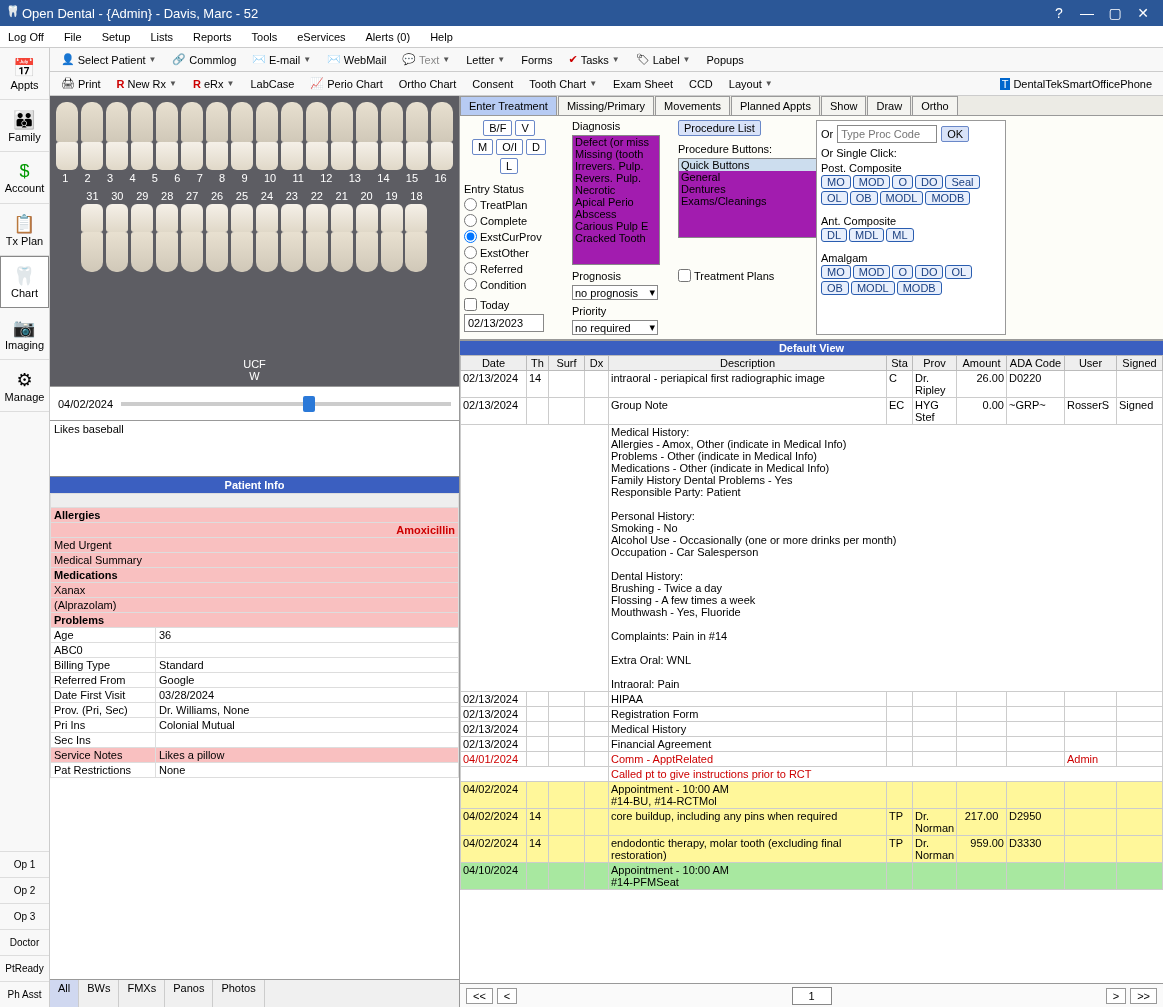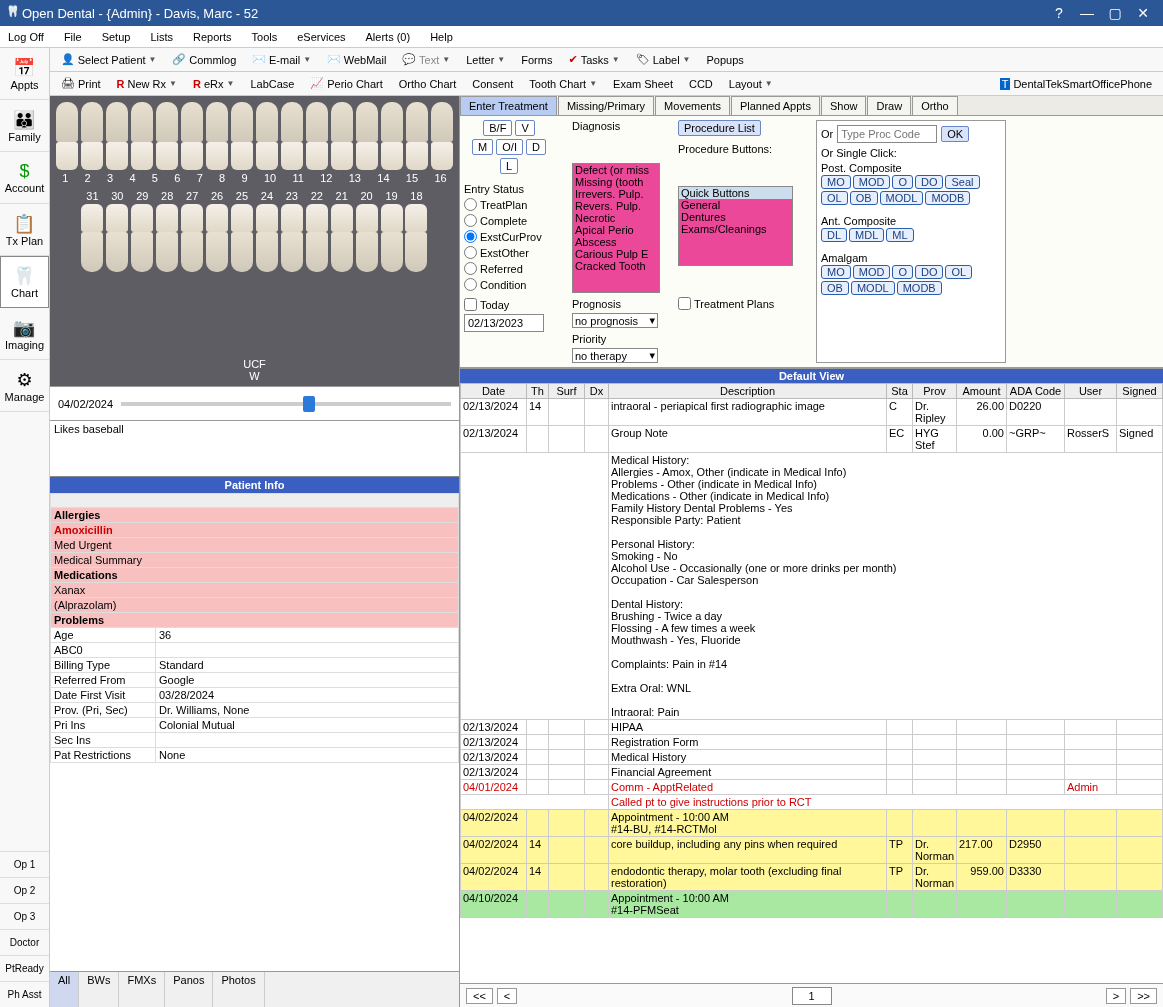--- a/index.html
+++ b/index.html
@@ -29,39 +29,39 @@
 .tooth .root { height: 40px; background: linear-gradient(#e8e0d0, #d0c8b8); border-radius: 3px 3px 10px 10px; }
 .toothnums { display: flex; justify-content: space-around; padding: 0 4px; color: #fff; font-size: 9px; }
 .slider { height: 34px; display: flex; align-items: center; padding: 0 8px; gap: 8px; background: #fff; border-top: 1px solid #999; }
 .sliderbar { flex: 1; height: 4px; background: #ccc; position: relative; }
 .sliderbar .thumb { position: absolute; top: -6px; left: 55%; width: 12px; height: 16px; background: #2b79d8; border-radius: 2px; }
 .notes { height: 56px; background: #fff; border-top: 1px solid #999; padding: 2px 4px; overflow: auto; }
 .patinfo-hdr { background: #3b5fc0; color: #fff; text-align: center; font-weight: bold; padding: 2px; border-top: 1px solid #888; }
 .patinfo { flex: 1; overflow: auto; background: #fff; }
 .patinfo table { width: 100%; border-collapse: collapse; }
 .patinfo td { border: 1px solid #ddd; padding: 1px 3px; font-size: 11px; }
-.patinfo .alert { background: #f9c0c0; color: #c00; font-weight: bold; }
+.patinfo .alert { background: #f9c0c0; color: #c00; font-weight: bold; text-align: right; }
 .patinfo .alerttxt { background: #f9c0c0; color: #c00; }
 .patinfo .alertlbl { background: #f9c0c0; font-weight: bold; }
 .patinfo .lbl { width: 105px; }
-.bottabs { height: 36px; border-top: 1px solid #999; display: flex; background: #f0f0f0; }
+.bottabs { height: 28px; border-top: 1px solid #999; display: flex; background: #f0f0f0; }
 .bottab { padding: 2px 8px; border-right: 1px solid #ccc; cursor: pointer; }
 .bottab.sel { background: #d0d8f0; }
 .rightcol { flex: 1; display: flex; flex-direction: column; overflow: hidden; }
 .tabstrip { display: flex; background: #ecebe5; border-bottom: 1px solid #999; }
 .tab { padding: 3px 8px; border: 1px solid #999; border-bottom: none; margin-right: 1px; cursor: pointer; background: #f4f4f0; font-size: 11px; }
 .tab.sel { background: #b7cbf3; }
 .txpanel { display: flex; padding: 4px; gap: 18px; border-bottom: 1px solid #999; background: #fdfdf8; }
 .txcol { display: flex; flex-direction: column; gap: 3px; }
 .sqbtn { border: 1px solid #6a88c8; background: #fff; color: #000; padding: 1px 5px; cursor: pointer; border-radius: 2px; font-size: 11px; display: inline-flex; align-items: center; }
 .sqbtn.blue { background: #d8e2f8; }
 .pill { border: 1px solid #2a5db0; background: #e8effc; color: #1a3f80; padding: 0 5px; border-radius: 3px; cursor: pointer; font-size: 11px; display: inline-block; }
 .radio { display: flex; align-items: center; gap: 3px; }
 .radio input { margin: 0; }
-.listbox { border: 1px solid #888; background: #ec4899; height: 130px; width: 88px; overflow: auto; margin-top: 28px; }
+.listbox { border: 1px solid #888; background: #a21caf; height: 130px; width: 88px; overflow: auto; }
 .listbox div { padding: 0 2px; cursor: pointer; white-space: nowrap; overflow: hidden; }
 .listbox div.sel { background: #cde; }
 .select { border: 1px solid #888; background: #fff; padding: 0 2px; width: 86px; display: flex; justify-content: space-between; align-items: center; }
 .gridwrap { flex: 1; display: flex; flex-direction: column; overflow: hidden; border-top: 1px solid #999; }
 .gridtitle { background: #3b5fc0; color: #fff; text-align: center; font-weight: bold; padding: 1px; }
 .grid { flex: 1; overflow: auto; background: #fff; }
 .grid table { width: 100%; border-collapse: collapse; table-layout: fixed; }
 .grid th { background: #eee; border: 1px solid #bbb; padding: 1px 2px; font-weight: normal; font-size: 11px; }
 .grid td { border: 1px solid #ccc; padding: 1px 2px; font-size: 11px; vertical-align: top; overflow: hidden; }
 .grid tr.noteblock td { white-space: pre-line; }
@@ -464,20 +464,24 @@
                   <td>Dr. Williams, None</td>
                 </tr>
             <tr>
                   <td class="lbl">Pri Ins</td>
                   <td>Colonial Mutual</td>
                 </tr>
             <tr>
                   <td class="lbl">Sec Ins</td>
                   <td></td>
                 </tr>
+            <tr class="alerttxt">
+                  <td class="lbl" style="color:#000">Service Notes</td>
+                  <td style="color:#000">Likes a pillow</td>
+                </tr>
             <tr>
                   <td class="lbl">Pat Restrictions</td>
                   <td>None</td>
                 </tr>
           </tbody>
             </table>
         </div>
         <div class="bottabs">
           <span class="bottab sel">All</span>
           <span class="bottab">BWs</span>
@@ -557,29 +561,29 @@
                 <div>Carious Pulp E</div>
                 <div>Cracked Tooth</div>
               </div>
             <div style="margin-top:2px">Prognosis</div>
             <div class="select">
                 <span>no prognosis</span>
                 <span>▾</span>
               </div>
             <div style="margin-top:2px">Priority</div>
             <div class="select">
-                <span>no therapy</span>
+                <span>no required</span>
                 <span>▾</span>
               </div>
           </div>
 
           <div class="txcol" style="width:120px">
             <span class="sqbtn blue" style="width:fit-content">Procedure List</span>
             <div style="margin-top:4px">Procedure Buttons:</div>
-            <div class="listbox" style="height:80px;width:115px" id="procbtnlist">
+            <div class="listbox" style="height:80px;width:139px" id="procbtnlist">
                 <div class="sel">Quick Buttons</div>
                 <div>General</div>
                 <div>Dentures</div>
                 <div>Exams/Cleanings</div>
               </div>
             <label class="radio" style="margin-top:28px">
                 <input type="checkbox" style="">
                 <span>Treatment Plans</span>
               </label>
           </div>
@@ -791,21 +795,21 @@
                     <td></td>
                   </tr>
                   <tr class="yellow">
                     <td>04/02/2024</td>
                     <td>14</td>
                     <td></td>
                     <td></td>
                     <td style="white-space: pre-line;">core buildup, including any pins when required</td>
                     <td>TP</td>
                     <td>Dr. Norman</td>
-                    <td style="text-align: left;">217.00</td>
+                    <td style="text-align: center;">217.00</td>
                     <td>D2950</td>
                     <td></td>
                     <td></td>
                   </tr>
                   <tr class="yellow">
                     <td>04/02/2024</td>
                     <td>14</td>
                     <td></td>
                     <td></td>
                     <td style="white-space: pre-line;">endodontic therapy, molar tooth (excluding final restoration)</td>

